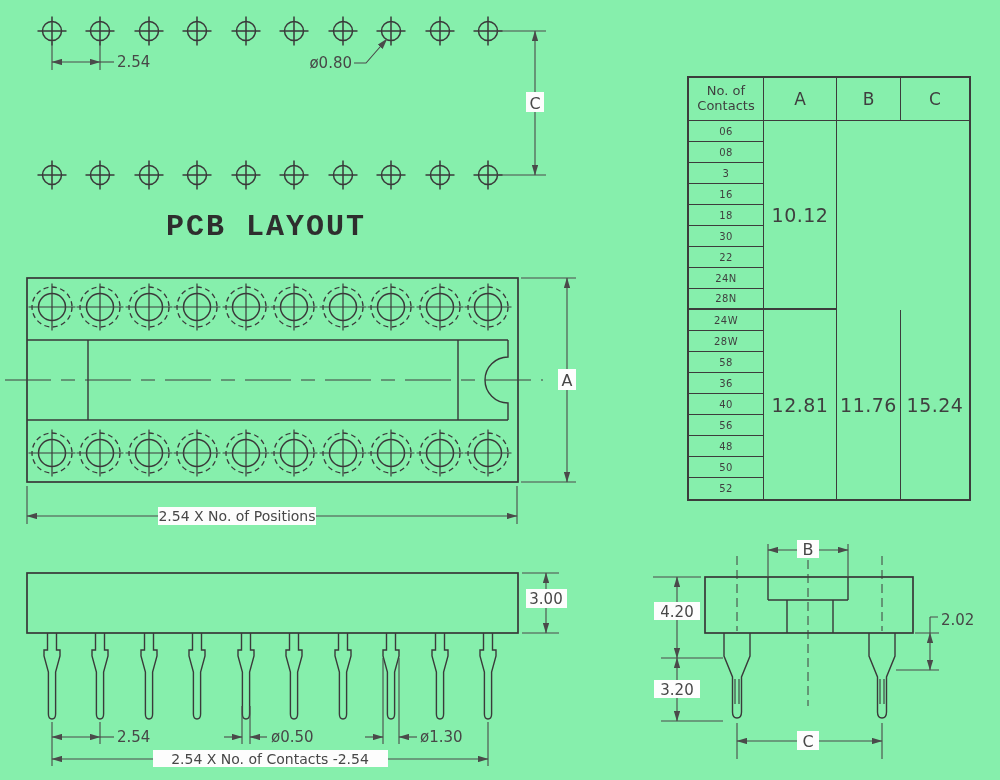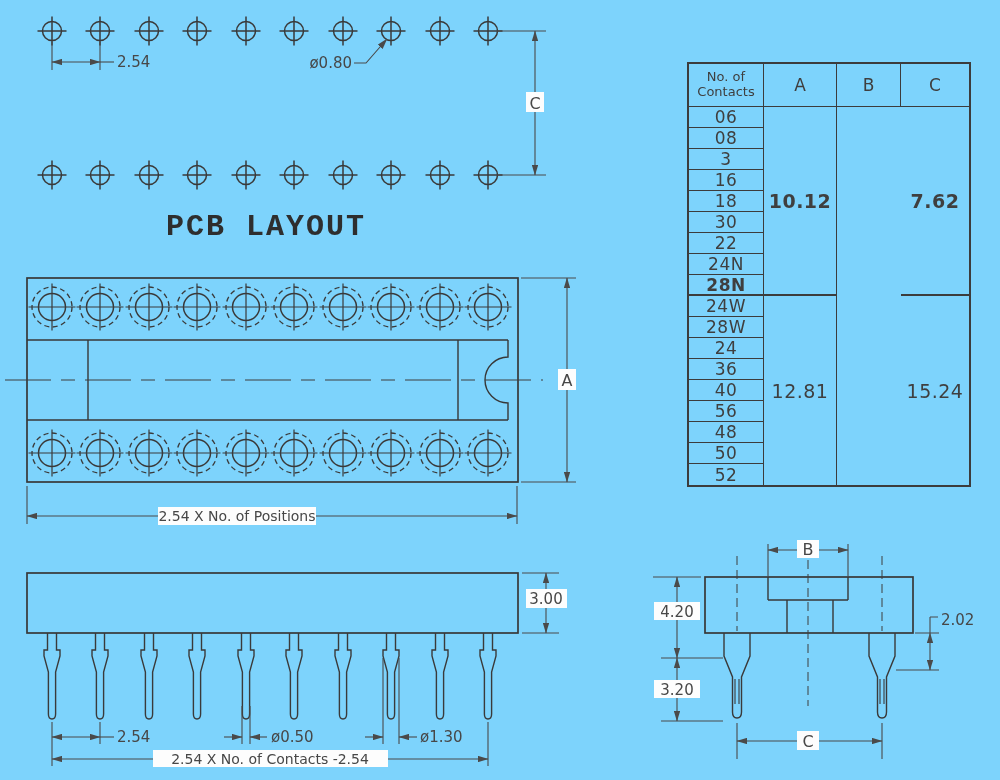--- a/index.html
+++ b/index.html
@@ -1,39 +1,39 @@
 <!DOCTYPE html>
 <html><head>
 <meta charset="utf-8">
 <style>
   html,body{margin:0;padding:0;background:#ffffff;}
-  #canvas{position:relative;width:1000px;height:780px;background:#7dd3fc;overflow:hidden;
+  #canvas{position:relative;width:1000px;height:780px;background:#86efac;overflow:hidden;
           font-family:"DejaVu Sans", sans-serif;}
   svg{position:absolute;left:0;top:0;}
   svg text{fill:#474747;font-family:"DejaVu Sans", sans-serif;}
   .dimtxt{font-size:15px;}
   .dimtxt-sm{font-size:14px;}
   .lettertxt{font-size:16px;}
   .title-txt{font-size:30px;font-weight:bold;font-family:"Liberation Mono","DejaVu Sans Mono",monospace;
              letter-spacing:2px;fill:#2e2e2e;}
   
-  .dim-table{position:absolute;left:687px;top:62px;width:284px;height:425px;
+  .dim-table{position:absolute;left:687px;top:76px;width:284px;height:425px;
              border:2px solid #3c3c3c;box-sizing:border-box;display:grid;
              grid-template-columns:75px 73px 64px 68px;
              grid-template-rows:43px repeat(18,21px);
              color:#3f3f3f;background:transparent;}
   .dt-cell{border-right:1.3px solid #3c3c3c;border-bottom:1.3px solid #3c3c3c;
            display:flex;align-items:center;justify-content:center;box-sizing:border-box;}
   .dt-head{font-size:13px;line-height:1.15;text-align:center;white-space:pre-line;}
   .dt-colhead{font-size:17px;}
-  .dt-row{font-size:17px;letter-spacing:0.5px;}
+  .dt-row{font-size:10px;letter-spacing:0.5px;}
   .dt-val{font-size:19px;letter-spacing:0.5px;}
   .no-right{border-right:none;}
   .no-bottom{border-bottom:none;}
-  .thick-bottom{border-bottom:2px solid #3c3c3c;font-weight:bold;}
+  .thick-bottom{border-bottom:2px solid #3c3c3c;}
 </style>
 </head>
 <body>
 
 <div id="canvas">
 
 <svg width="1000" height="780" viewBox="0 0 1000 780">
   <defs>
     <marker id="ah" viewBox="0 0 10 6" refX="9.5" refY="3" markerWidth="10" markerHeight="6" orient="auto-start-reverse">
           <path d="M0,0 L10,3 L0,6 Z" fill="#4a4a4a"></path>
@@ -261,27 +261,27 @@
   <div class="dt-cell dt-row" style="grid-column:1;grid-row:3">08</div>
   <div class="dt-cell dt-row" style="grid-column:1;grid-row:4">3</div>
   <div class="dt-cell dt-row" style="grid-column:1;grid-row:5">16</div>
   <div class="dt-cell dt-row" style="grid-column:1;grid-row:6">18</div>
   <div class="dt-cell dt-row" style="grid-column:1;grid-row:7">30</div>
   <div class="dt-cell dt-row" style="grid-column:1;grid-row:8">22</div>
   <div class="dt-cell dt-row" style="grid-column:1;grid-row:9">24N</div>
   <div class="dt-cell dt-row thick-bottom" style="grid-column:1;grid-row:10">28N</div>
   <div class="dt-cell dt-row" style="grid-column:1;grid-row:11">24W</div>
   <div class="dt-cell dt-row" style="grid-column:1;grid-row:12">28W</div>
-  <div class="dt-cell dt-row" style="grid-column:1;grid-row:13">24</div>
+  <div class="dt-cell dt-row" style="grid-column:1;grid-row:13">58</div>
   <div class="dt-cell dt-row" style="grid-column:1;grid-row:14">36</div>
   <div class="dt-cell dt-row" style="grid-column:1;grid-row:15">40</div>
   <div class="dt-cell dt-row" style="grid-column:1;grid-row:16">56</div>
   <div class="dt-cell dt-row" style="grid-column:1;grid-row:17">48</div>
   <div class="dt-cell dt-row" style="grid-column:1;grid-row:18">50</div>
   <div class="dt-cell dt-row no-bottom" style="grid-column:1;grid-row:19">52</div>
 
   <div class="dt-cell dt-val thick-bottom" style="grid-column:2;grid-row:2/span 9">10.12</div>
-  <div class="dt-cell dt-val thick-bottom no-right" style="grid-column:4;grid-row:2/span 9">7.62</div>
   <div class="dt-cell dt-val no-bottom" style="grid-column:2;grid-row:11/span 9">12.81</div>
+  <div class="dt-cell dt-val no-bottom" style="grid-column:3;grid-row:11/span 9">11.76</div>
   <div class="dt-cell dt-val no-bottom no-right" style="grid-column:4;grid-row:11/span 9">15.24</div>
 </div>
 
 </div>
 
 </body></html>

